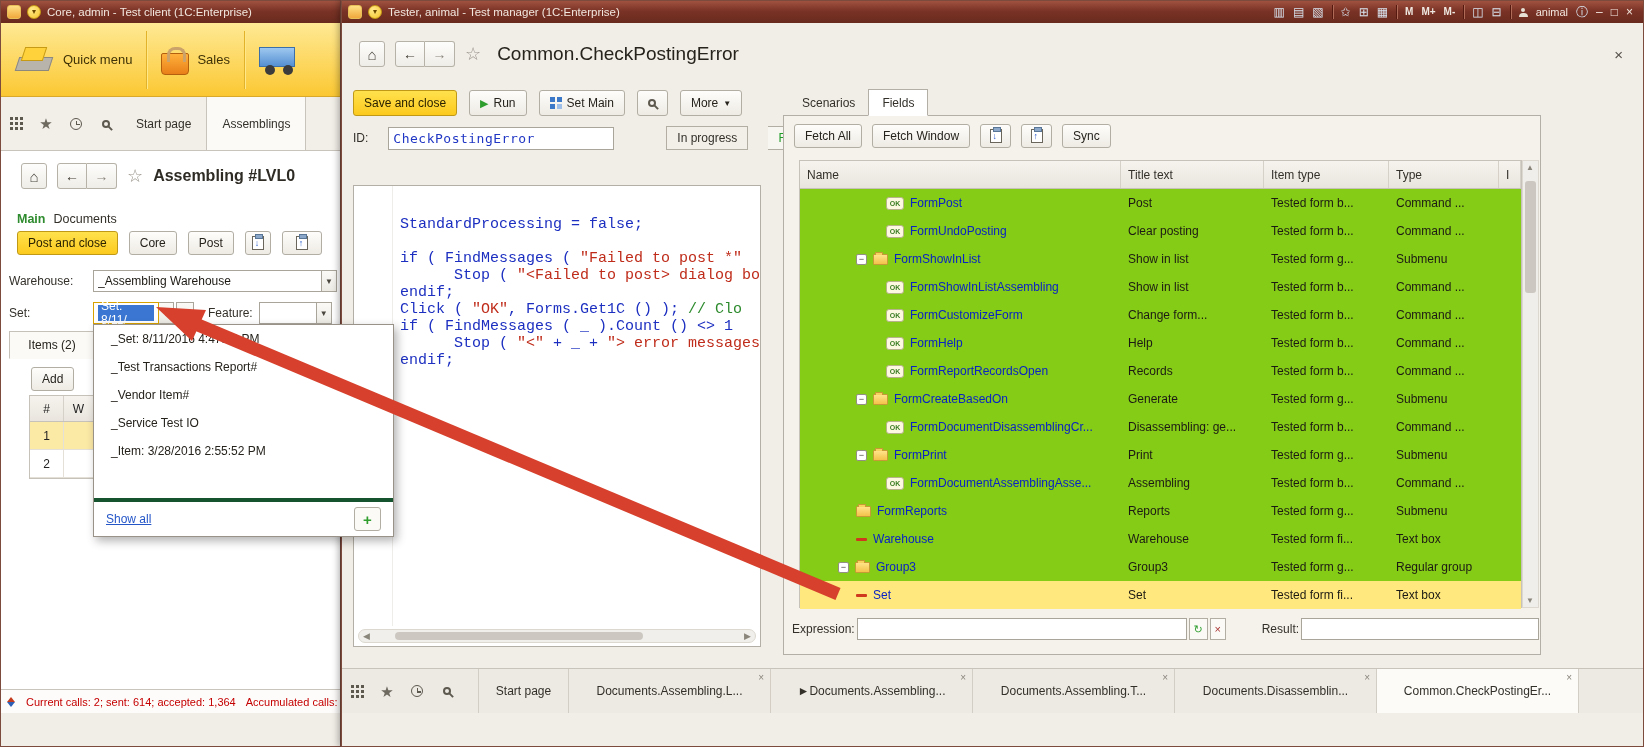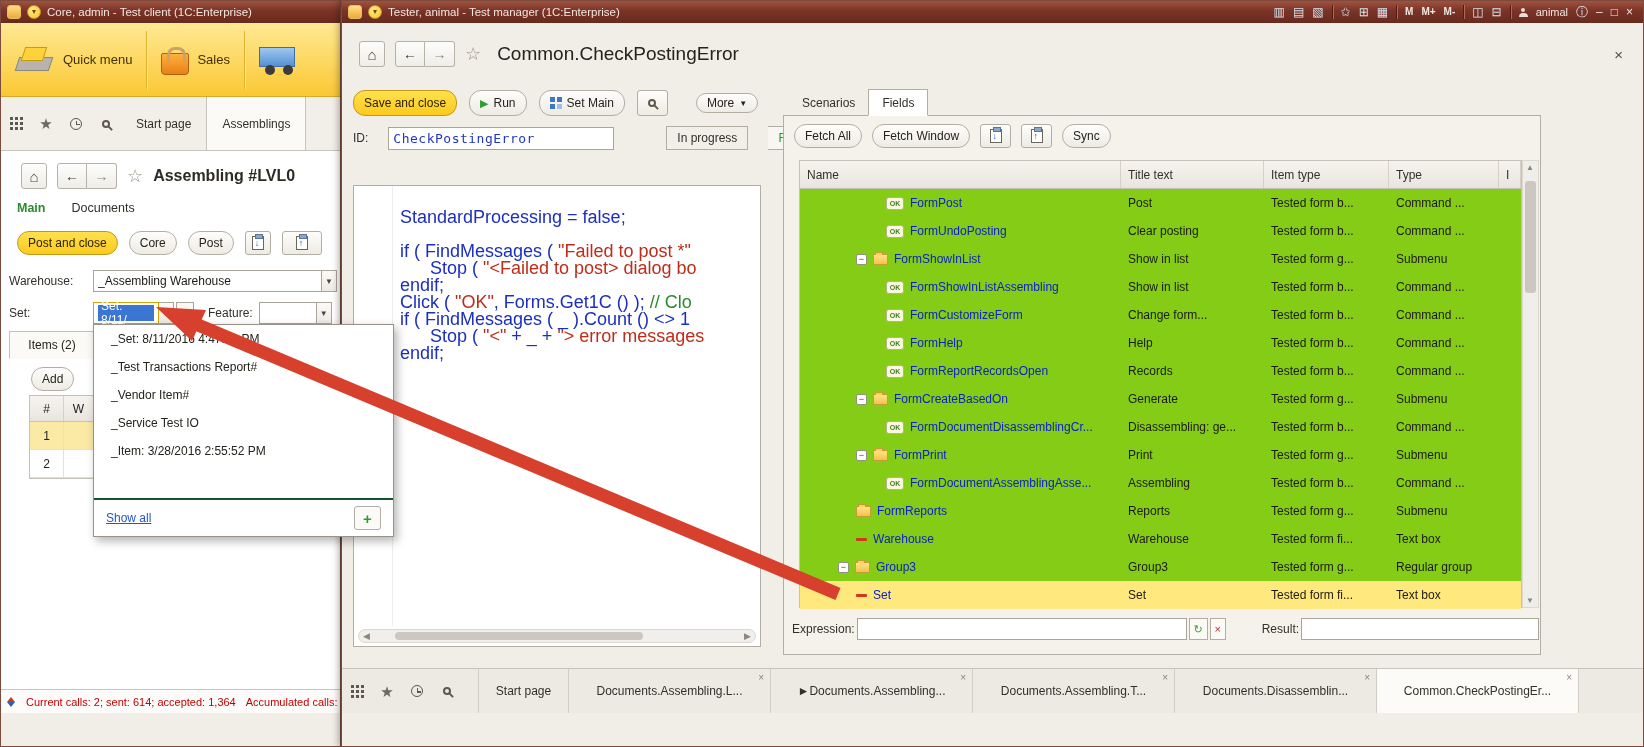--- a/index.html
+++ b/index.html
@@ -33,21 +33,21 @@
 .i-search{width:8px;height:8px;border:2px solid #5d594f;border-radius:50%;position:relative}
 .i-search::after{content:"";position:absolute;width:6px;height:2px;background:#5d594f;transform:rotate(45deg);right:-5px;bottom:-3px}
 .i-house{font-size:15px;color:#4a463e;line-height:1}
 .i-folder{display:inline-block;width:15px;height:11px;background:linear-gradient(#ffe389,#f3c24a);border:1px solid #c69a35;border-radius:1px;position:relative;flex:0 0 auto}
 .i-folder::before{content:"";position:absolute;top:-3px;left:1px;width:6px;height:2px;background:#f8d25e;border:1px solid #c69a35;border-bottom:none}
 .ok-badge{display:inline-flex;width:18px;height:13px;border:1px solid #b7b28b;border-radius:3px;background:#fdf9e0;color:#3a7d23;font-size:7px;font-weight:bold;align-items:center;justify-content:center;flex:0 0 auto}
 .red-dash{display:inline-block;width:11px;height:3px;background:#cf3a1f;border-radius:1px;flex:0 0 auto}
 .tree-exp{display:inline-flex;width:11px;height:11px;border:1px solid #948f85;background:#fff;font-size:9px;line-height:1;align-items:center;justify-content:center;color:#3f3b33;flex:0 0 auto;border-radius:2px}
 
 
-.btn{height:24px;border:1px solid #b2aea4;background:linear-gradient(#fefdfb,#eeebe4);border-radius:12px;padding:0 10px;font-size:12px;display:inline-flex;align-items:center;gap:5px;color:#26231d;white-space:nowrap}
+.btn{height:24px;border:1px solid #b2aea4;background:linear-gradient(#fefdfb,#eeebe4);border-radius:3px;padding:0 10px;font-size:12px;display:inline-flex;align-items:center;gap:5px;color:#26231d;white-space:nowrap}
 .btn-yellow{background:linear-gradient(#ffe14d,#fcca1e);border-color:#c09a16;color:#2b2200}
 .navbtn{width:30px;height:26px;border:1px solid #b6b2a8;background:linear-gradient(#fdfdfc,#efede7);border-radius:3px;display:inline-flex;align-items:center;justify-content:center;font-size:14px;color:#3c382f}
 .tinput{border:1px solid #a9a59b;background:#fff;height:22px;font-family:"Liberation Sans",sans-serif;font-size:12px;padding:0 4px;color:#1d1a14}
 .combo-arrow{display:inline-flex;width:15px;height:22px;border:1px solid #a9a59b;border-left:none;background:linear-gradient(#fbfaf7,#eceae3);align-items:center;justify-content:center;font-size:8px;color:#4a463e}
 .flabel{font-size:12px;color:#33302a}
 
 
 .lw-yellow{position:absolute;left:0;top:22px;right:0;height:74px;background:linear-gradient(#ffe994,#fbc833);border-bottom:1px solid #d8a92a;display:flex;align-items:center}
 .qitem{display:flex;align-items:center;gap:10px;padding:0 14px;height:100%}
 .qlabel{font-size:13px;color:#3f3207}
@@ -80,21 +80,21 @@
 .items-table{position:absolute;left:28px;top:244px;width:66px;border:1px solid #c6c2ba;font-size:12px}
 .it-head{display:flex;height:26px;background:linear-gradient(#f6f3ee,#e9e5de);border-bottom:1px solid #c6c2ba}
 .it-head>div{display:flex;align-items:center;justify-content:center;border-right:1px solid #d5d1c9}
 .it-row{display:flex;height:28px;border-bottom:1px solid #e4e0d8;background:#fff}
 .it-row.sel{background:#fbe9a6}
 .it-row>div{display:flex;align-items:center;justify-content:center;border-right:1px solid #e4e0d8}
 
 
 #set-dropdown{position:absolute;left:93px;top:324px;width:301px;height:213px;background:#fff;border:1px solid #989288;box-shadow:3px 4px 9px rgba(0,0,0,.3);z-index:50}
 .dd-item{height:28px;display:flex;align-items:center;padding-left:17px;font-size:12px;color:#26231d;white-space:nowrap}
-.dd-footer{position:absolute;left:0;right:0;bottom:0;height:38px;border-top:2px solid #14532d;display:flex;align-items:center;justify-content:space-between;padding:0 12px}
+.dd-footer{position:absolute;left:0;right:0;bottom:0;height:38px;border-top:4px solid #14532d;display:flex;align-items:center;justify-content:space-between;padding:0 12px}
 .showall{color:#2456c8;text-decoration:underline;font-size:12px}
 .plus-btn{width:27px;height:24px;border:1px solid #b2aea4;border-radius:3px;background:#fbfaf6;color:#2f9e2f;font-size:15px;font-weight:bold;display:flex;align-items:center;justify-content:center}
 
 
 .rw-navrow{position:absolute;left:17px;top:40px;display:flex;align-items:center;gap:10px}
 .btn-joined{display:flex}
 .btn-joined .navbtn:first-child{border-radius:3px 0 0 3px}
 .btn-joined .navbtn:last-child{border-radius:0 3px 3px 0;border-left:none;color:#8a867c}
 .rw-star{color:#9a958b;font-size:18px}
 .rw-title{font-size:19px;color:#26231d;margin-left:6px;white-space:nowrap}
@@ -106,21 +106,21 @@
 .iconbtn{width:31px;height:26px;border:1px solid #b2aea4;background:linear-gradient(#fefdfb,#eeebe4);border-radius:3px;display:inline-flex;align-items:center;justify-content:center}
 .rw-idrow{position:absolute;left:11px;top:125px;display:flex;align-items:center;gap:20px}
 .id-input{width:226px;height:23px;font-family:"DejaVu Sans Mono",monospace;font-size:13px;color:#2036c4;letter-spacing:.5px}
 .state-box{height:24px;border:1px solid #b2aea4;display:inline-flex;align-items:center;justify-content:center;padding:0 10px;background:#f2efe9;font-size:12px;color:#33302a}
 .state-ready{color:#1f9d27;background:#f8f6f1;border-left:none}
 .etabs{position:absolute;left:16px;top:158px;display:flex;height:27px}
 .etab{padding:0 13px;display:flex;align-items:center;font-size:12px;color:#33302a}
 .etab.active{background:#fff;border:1px solid #b3afa6;border-bottom:1px solid #fff;z-index:3}
 .editor{position:absolute;left:11px;top:184px;width:408px;height:462px;background:#fff;border:1px solid #b3afa6}
 .editor::before{content:"";position:absolute;left:38px;top:0;bottom:20px;border-left:1px solid #efede9}
-.code{position:absolute;left:0;top:0;right:0;bottom:20px;padding:23px 4px 0 46px;font-family:Liberation Sans, sans-serif;font-size:18px;line-height:17px;overflow:hidden}
+.code{position:absolute;left:0;top:0;right:0;bottom:20px;padding:30px 4px 0 46px;font-family:Liberation Mono, monospace;font-size:15px;line-height:17px;overflow:hidden}
 .cl{white-space:pre}
 .cd{color:#1c2fc0}.st{color:#bf2c1a}.cm{color:#2c8a2c}
 .hscroll{position:absolute;left:4px;right:4px;bottom:3px;height:14px;background:#f1efeb;border:1px solid #dcd8d0;border-radius:7px}
 .hs-thumb{position:absolute;left:36px;top:2px;width:248px;height:8px;background:#ccc8c1;border-radius:4px}
 .hs-arrow{position:absolute;top:1px;font-size:9px;color:#8a867c}
 .panel-tabs{position:absolute;left:447px;top:88px;display:flex;height:27px;z-index:3}
 .panel-box{position:absolute;left:441px;top:114px;width:758px;height:540px;border:1px solid #b3afa6;background:#f5f2ec}
 .pb-toolbar{position:absolute;left:10px;top:8px;display:flex;gap:10px;align-items:center}
 .i-clip{width:12px;height:14px;border:1px solid #6a665c;background:#fff;position:relative}
 .i-clip::before{content:"";position:absolute;left:2px;top:-3px;width:6px;height:3px;background:#8aa6c8;border:1px solid #5a7696}
@@ -200,21 +200,21 @@
           <span class="i-house">⌂</span>
         </span>
       <span class="btn-joined">
         <span class="navbtn">←</span>
         <span class="navbtn">→</span>
       </span>
       <span class="rw-star">☆</span>
       <span class="doc-title">Assembling #LVL0</span>
     </div>
 
-    <div style="position:absolute;left:16px;top:50px;display:flex;gap:26px">
+    <div style="position:absolute;left:16px;top:61px;display:flex;gap:8px">
       <span class="link-main">Main</span>
       <span class="link-docs">Documents</span>
     </div>
 
     <div style="position:absolute;left:16px;top:80px;display:flex;gap:11px;align-items:flex-start">
       <span class="btn btn-yellow">Post and close</span>
       <span class="btn">Core</span>
       <span class="btn">Post</span>
       <span class="iconbtn" style="width:26px;height:24px">
           <span class="i-clip dn"></span>
@@ -320,21 +320,21 @@
         <span class="run-tri">▶</span>
         <span>Run</span>
       </span>
     <span class="btn" style="height:26px">
         <span class="i-bluegrid"></span>
         <span>Set Main</span>
       </span>
     <span class="iconbtn">
         <span class="i-search"></span>
       </span>
-    <span class="btn" style="height:20px;margin-left:16px">
+    <span class="btn" style="height:26px;">
         <span>More</span>
         <span style="font-size:8px">▼</span>
       </span>
   </div>
 
   <div class="rw-idrow">
     <span class="flabel">ID:</span>
     <input class="tinput id-input" readonly="" value="CheckPostingError" style="">
     <span style="width:12px"></span>
     <span class="state-box">In progress</span>

